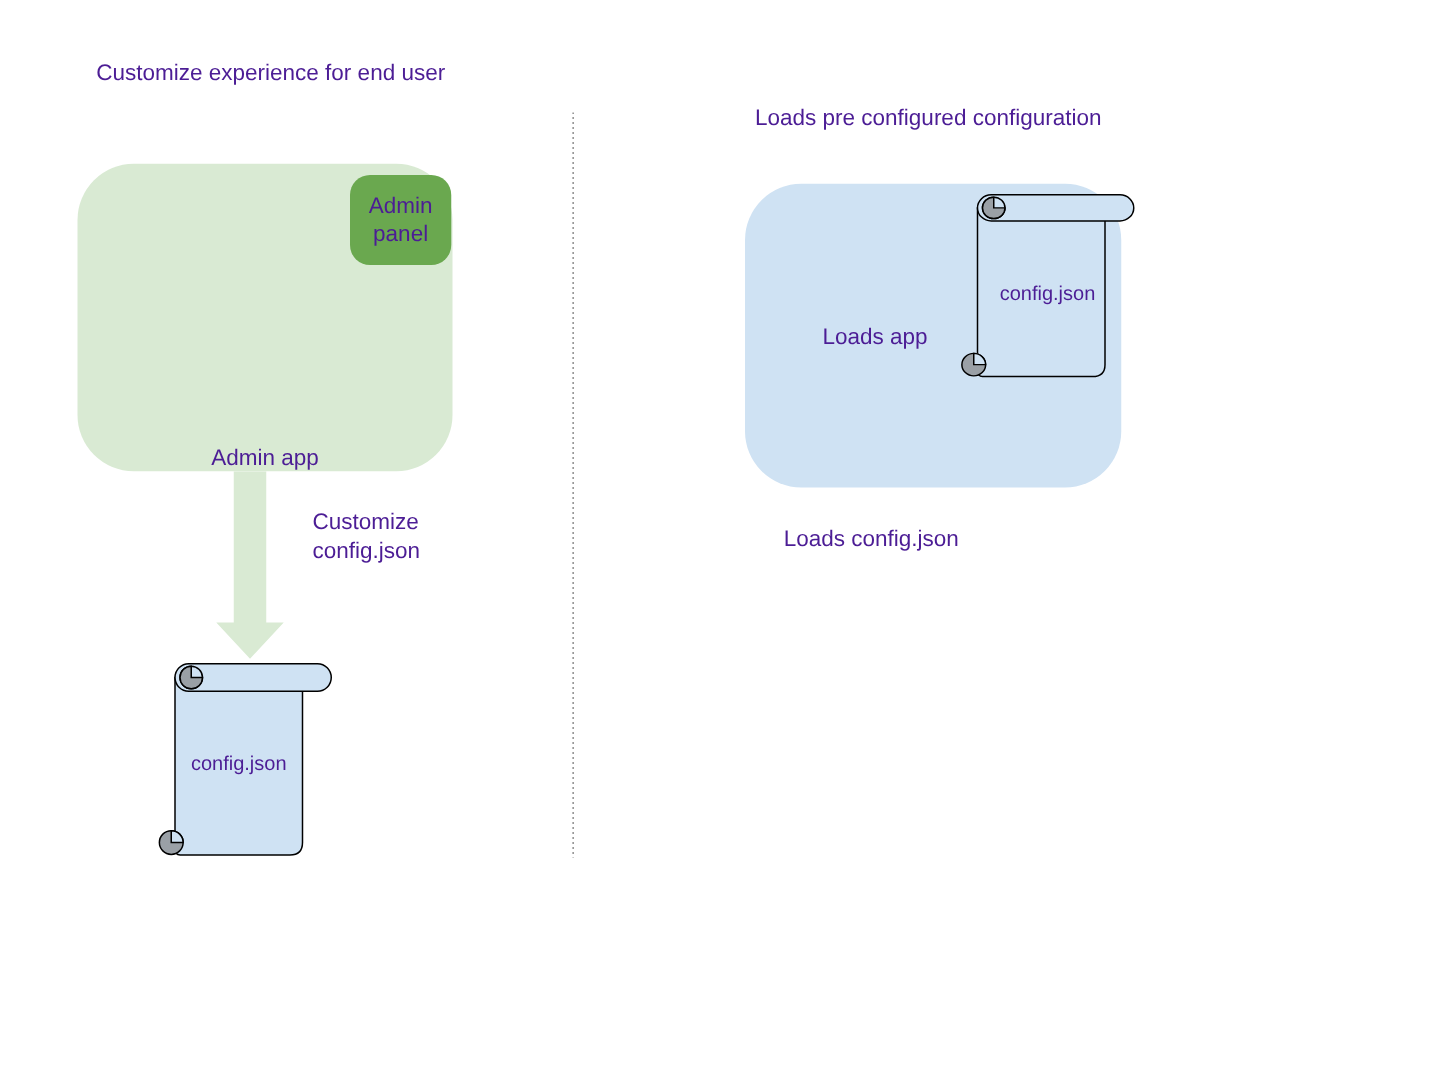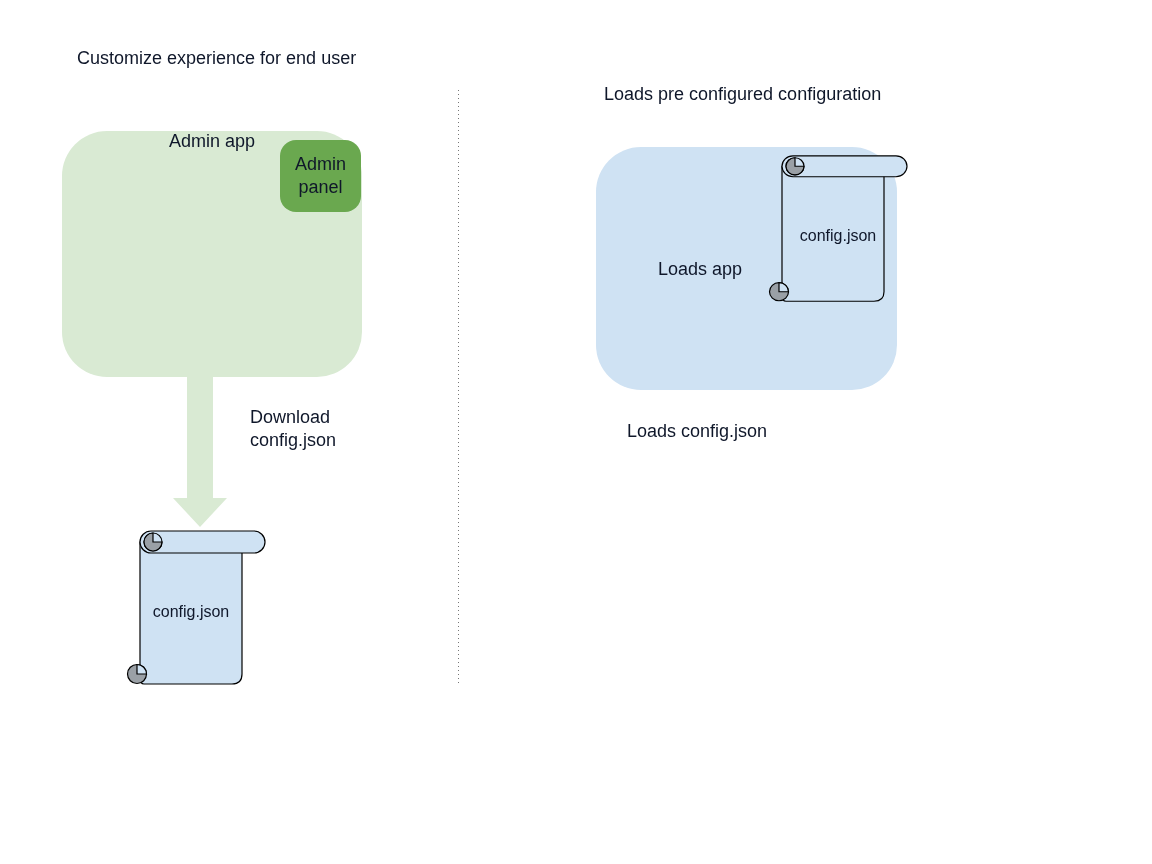--- a/index.html
+++ b/index.html
@@ -1,28 +1,28 @@
 <!DOCTYPE html>
 <html><head>
 <meta charset="utf-8">
 <style>
   html,body { margin:0; padding:0; background:#ffffff; }
   #canvas {
     position:relative; width:1060px; height:864px; background:#ffffff;
-    font-family:"Liberation Sans", sans-serif; color:#0f172a; overflow:hidden;border-radius:32px;
+    font-family:"Liberation Sans", sans-serif; color:#4c1d95; overflow:hidden;border-radius:32px;
   }
   .abs { position:absolute; }
   .title { font-size:18px; white-space:nowrap; }
   .title-left  { left:77px;  top:48px; }
   .title-right { left:604px; top:48px;margin-top:36px; }
 
   .admin-app {
     left:62px; top:131px; width:300px; height:246px;
     background:#d9ead3; border-radius:45px;
-    display:flex; align-items:flex-start; justify-content:center;
+    display:flex; align-items:flex-end; justify-content:center;
   }
   .admin-app-label { font-size:18px; }
 
   .admin-panel {
     left:280px; top:140px; width:81px; height:72px;
     background:#6aa84f; border-radius:16px;
     display:flex; align-items:center; justify-content:center;
   }
   .admin-panel-label { font-size:18px; line-height:23px; text-align:center; width:66px; }
 
@@ -66,21 +66,21 @@
   </div>
 
   <div class="abs admin-panel">
     <span class="admin-panel-label">Admin panel</span>
   </div>
 
   <svg class="abs download-arrow" viewBox="0 0 60 151" preserveAspectRatio="none">
     <polygon class="arrow-fill" points="17,0 43,0 43,121 57,121 30,150 3,121 17,121"></polygon>
   </svg>
 
-  <div class="abs download-label">Download config.json</div>
+  <div class="abs download-label">Customize config.json</div>
 
   <svg class="abs scroll-left scroll-shape" viewBox="0 0 140 160" preserveAspectRatio="none">
     <path class="fill-blue" d="M14 14 H116 V146 Q116 156 106 156 H18 Q14 156 14 150 Z"></path>
     <circle class="fill-gray" cx="11" cy="146" r="9.5"></circle>
     <path class="fill-blue" d="M11 146 L11 136.5 A9.5 9.5 0 0 1 20.5 146 Z"></path>
     <rect class="fill-blue" x="14" y="3" width="125" height="22" rx="11" ry="11"></rect>
     <circle class="fill-blue" cx="27" cy="14" r="9"></circle>
     <path class="fill-gray" d="M27 14 L27 5 A9 9 0 1 0 36 14 Z"></path>
   </svg>
   <div class="abs config-label config-label-left">config.json</div>

